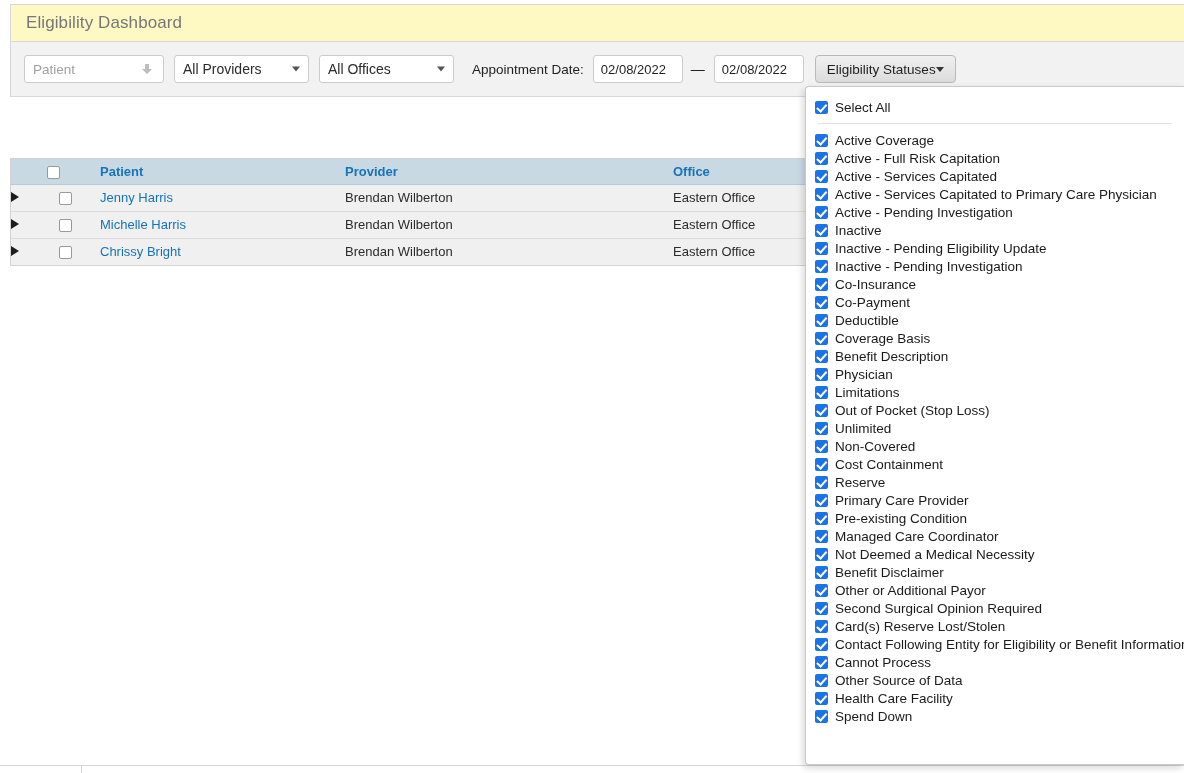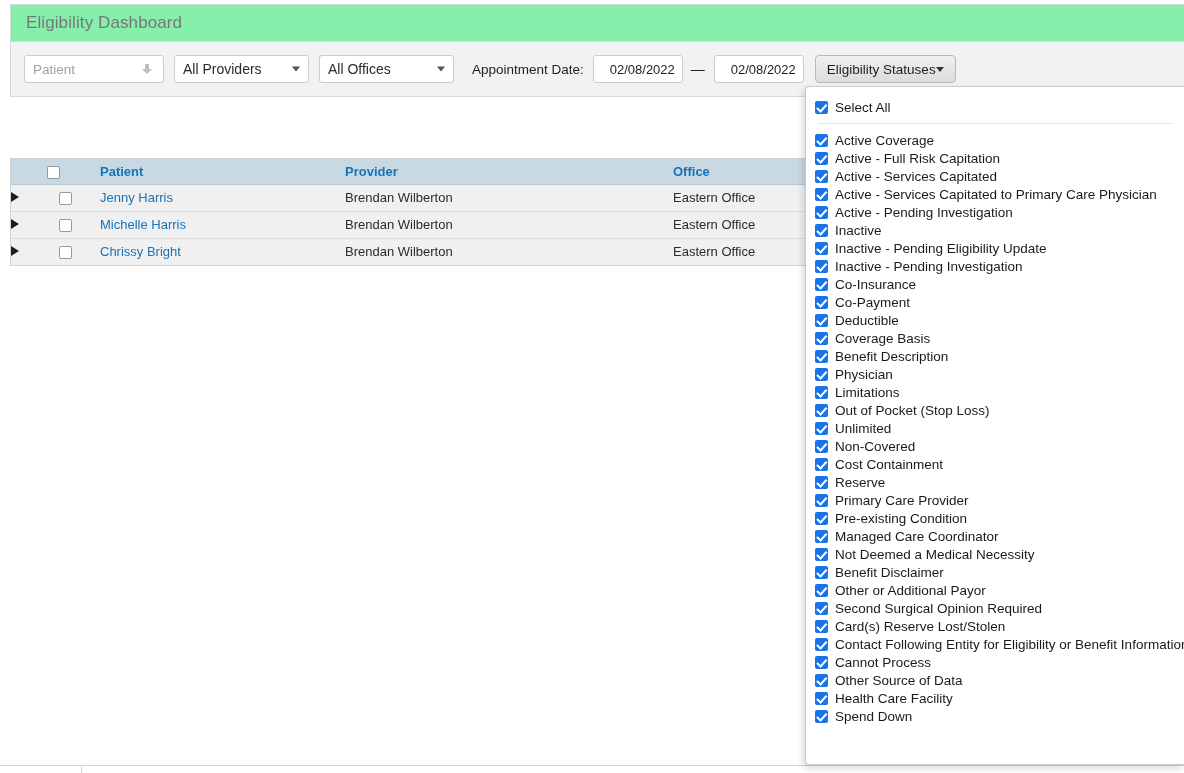--- a/index.html
+++ b/index.html
@@ -16,21 +16,21 @@
     width: 1184px;
     height: 773px;
     background: #ffffff;
   }
 
   
   .titlebar {
     position: absolute;
     left: 10px; top: 4px;
     width: 1174px; height: 38px;
-    background: #86efac;
+    background: #fef9c3;
     border: 1px solid #d8d8d8;
     border-right: none;
     display: flex;
     align-items: center;
   }
   .titlebar-text {
     font-size: 17px;
     color: #77777a;
     padding-left: 15px;
     letter-spacing: 0.1px;
@@ -104,21 +104,20 @@
     margin-left: 9px;
     width: 90px; height: 28px;
     background: #ffffff;
     border: 1px solid #cccccc;
     border-radius: 3px;
     display: flex;
     align-items: center;
     padding: 0 7px;
     font-size: 13px;
     color: #1e1e1e;
-    justify-content: flex-end;
   }
   .dash-sep {
     margin-left: 8px;
     font-size: 14px;
     color: #222;
   }
 
   .es-button {
     margin-left: 11px;
     height: 28px;

